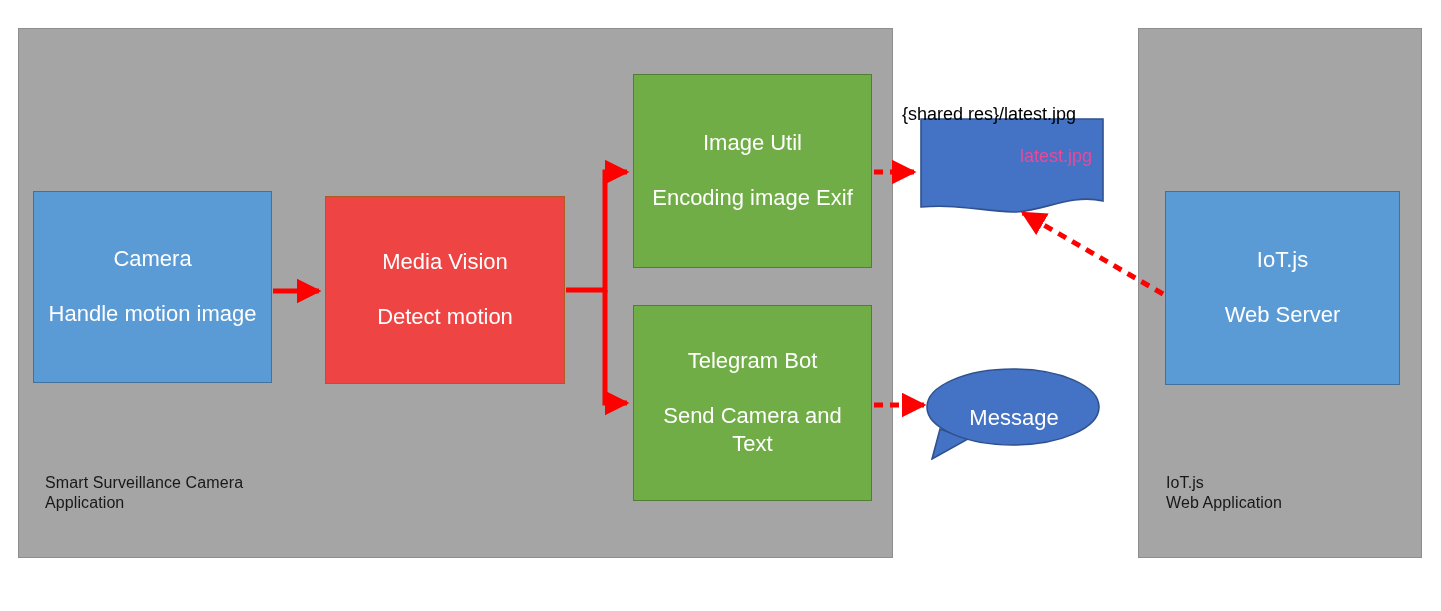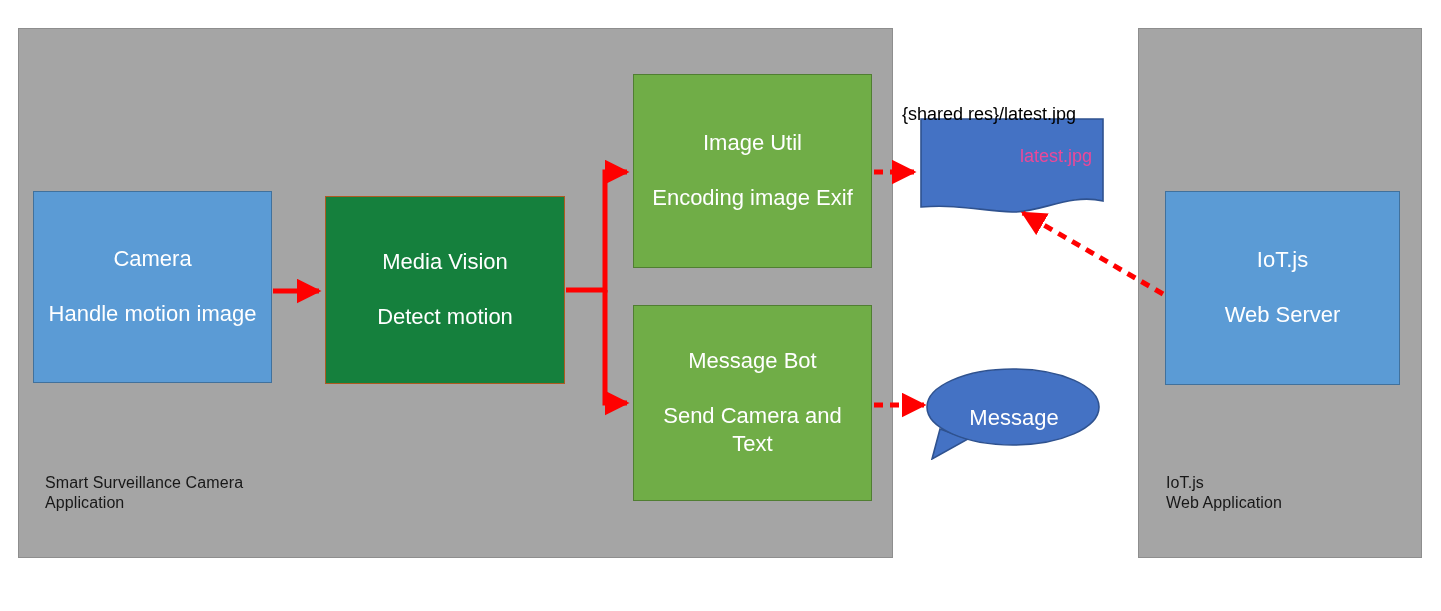--- a/index.html
+++ b/index.html
@@ -49,21 +49,21 @@
     font-size: 22px;
     line-height: 1.3;
   }
   .node .title {
     margin-bottom: 26px;
   }
   .node .subtitle {
     padding: 0 10px;
   }
   .node.blue  { background: #5b9bd5; border: 1px solid #41719c; }
-  .node.orange{ background: #15803d; border: 1px solid #ae5a21; }
+  .node.orange{ background: #ef4444; border: 1px solid #ae5a21; }
   .node.green { background: #70ad47; border: 1px solid #507e32; }
 
   
   .doc-shape {
     position: absolute;
   }
   .doc-shape svg { display: block; }
   .doc-label {
     position: absolute;
     color: #ec4899;
@@ -132,21 +132,21 @@
     <div class="title">Media Vision</div>
     <div class="subtitle">Detect motion</div>
   </div>
 
   <div class="node green" style="left:633px; top:74px; width:239px; height:194px;">
     <div class="title">Image Util</div>
     <div class="subtitle">Encoding image Exif</div>
   </div>
 
   <div class="node green" style="left:633px; top:305px; width:239px; height:196px;">
-    <div class="title">Message Bot</div>
+    <div class="title">Telegram Bot</div>
     <div class="subtitle" style="max-width:200px;">Send Camera and Text</div>
   </div>
 
   <div class="node blue" style="left:1165px; top:191px; width:235px; height:194px;">
     <div class="title">IoT.js</div>
     <div class="subtitle">Web Server</div>
   </div>
 
   <div class="doc-shape" style="left:920px; top:118px; width:184px; height:100px;">
     <svg width="184" height="100" viewBox="0 0 184 100">

